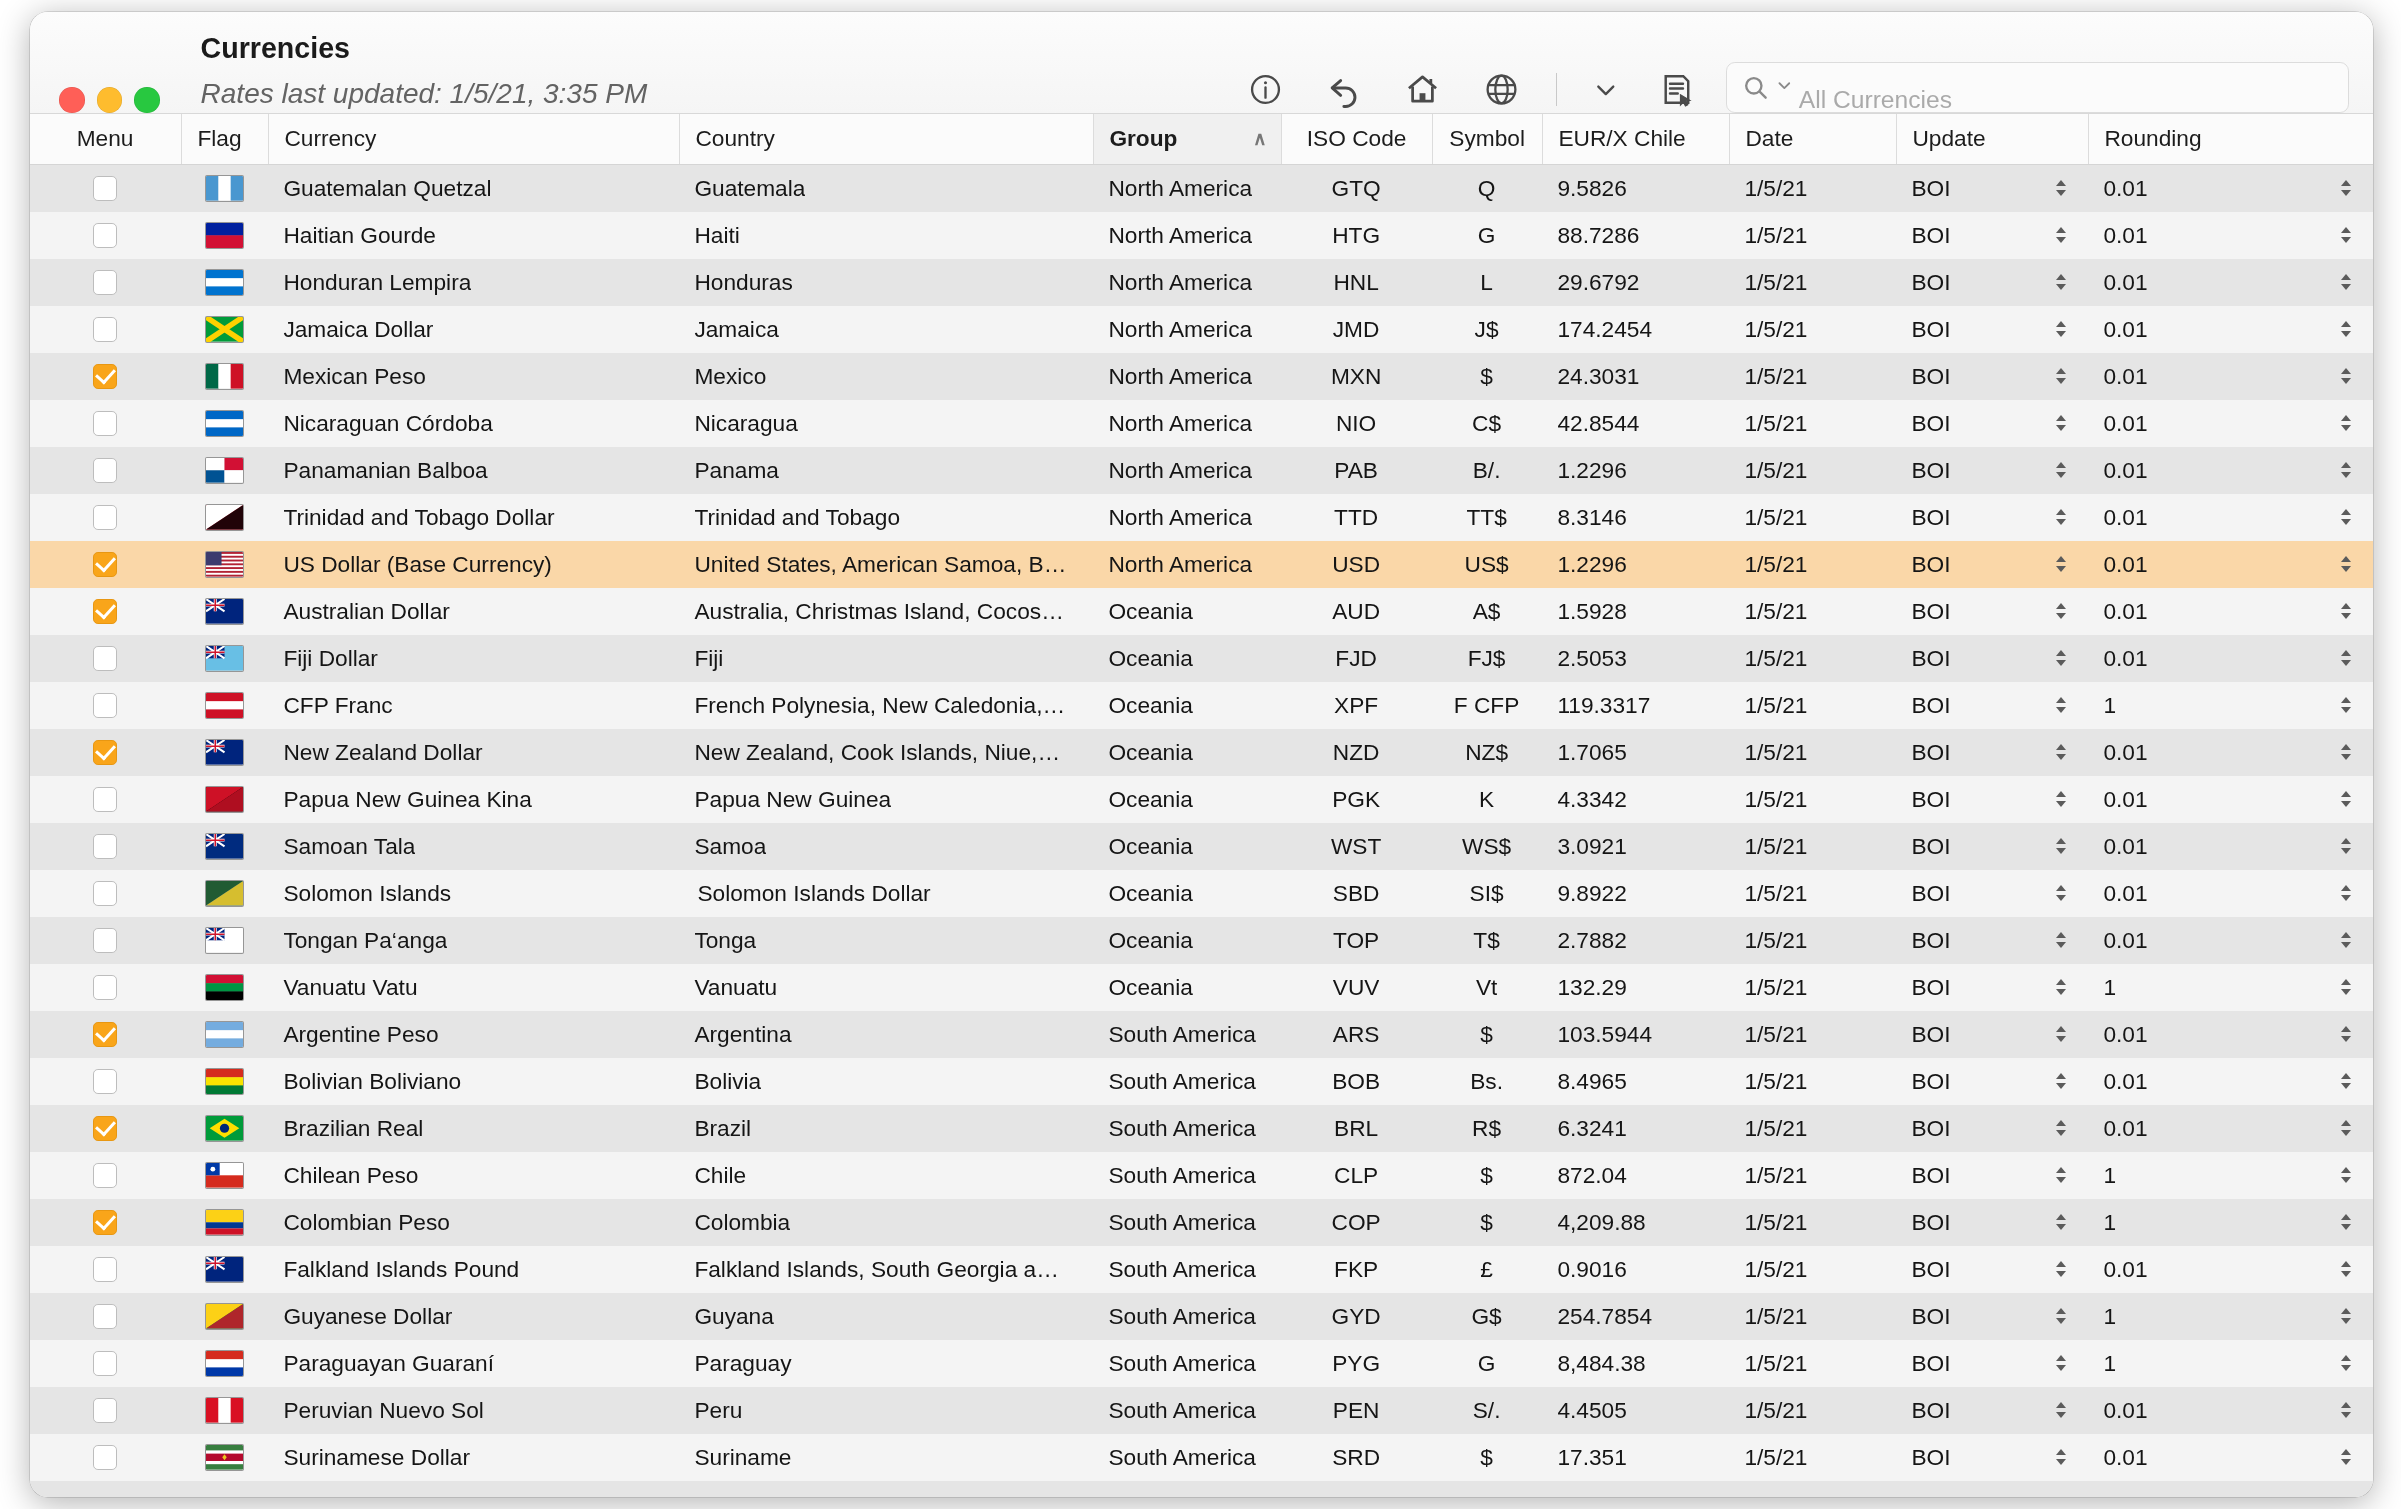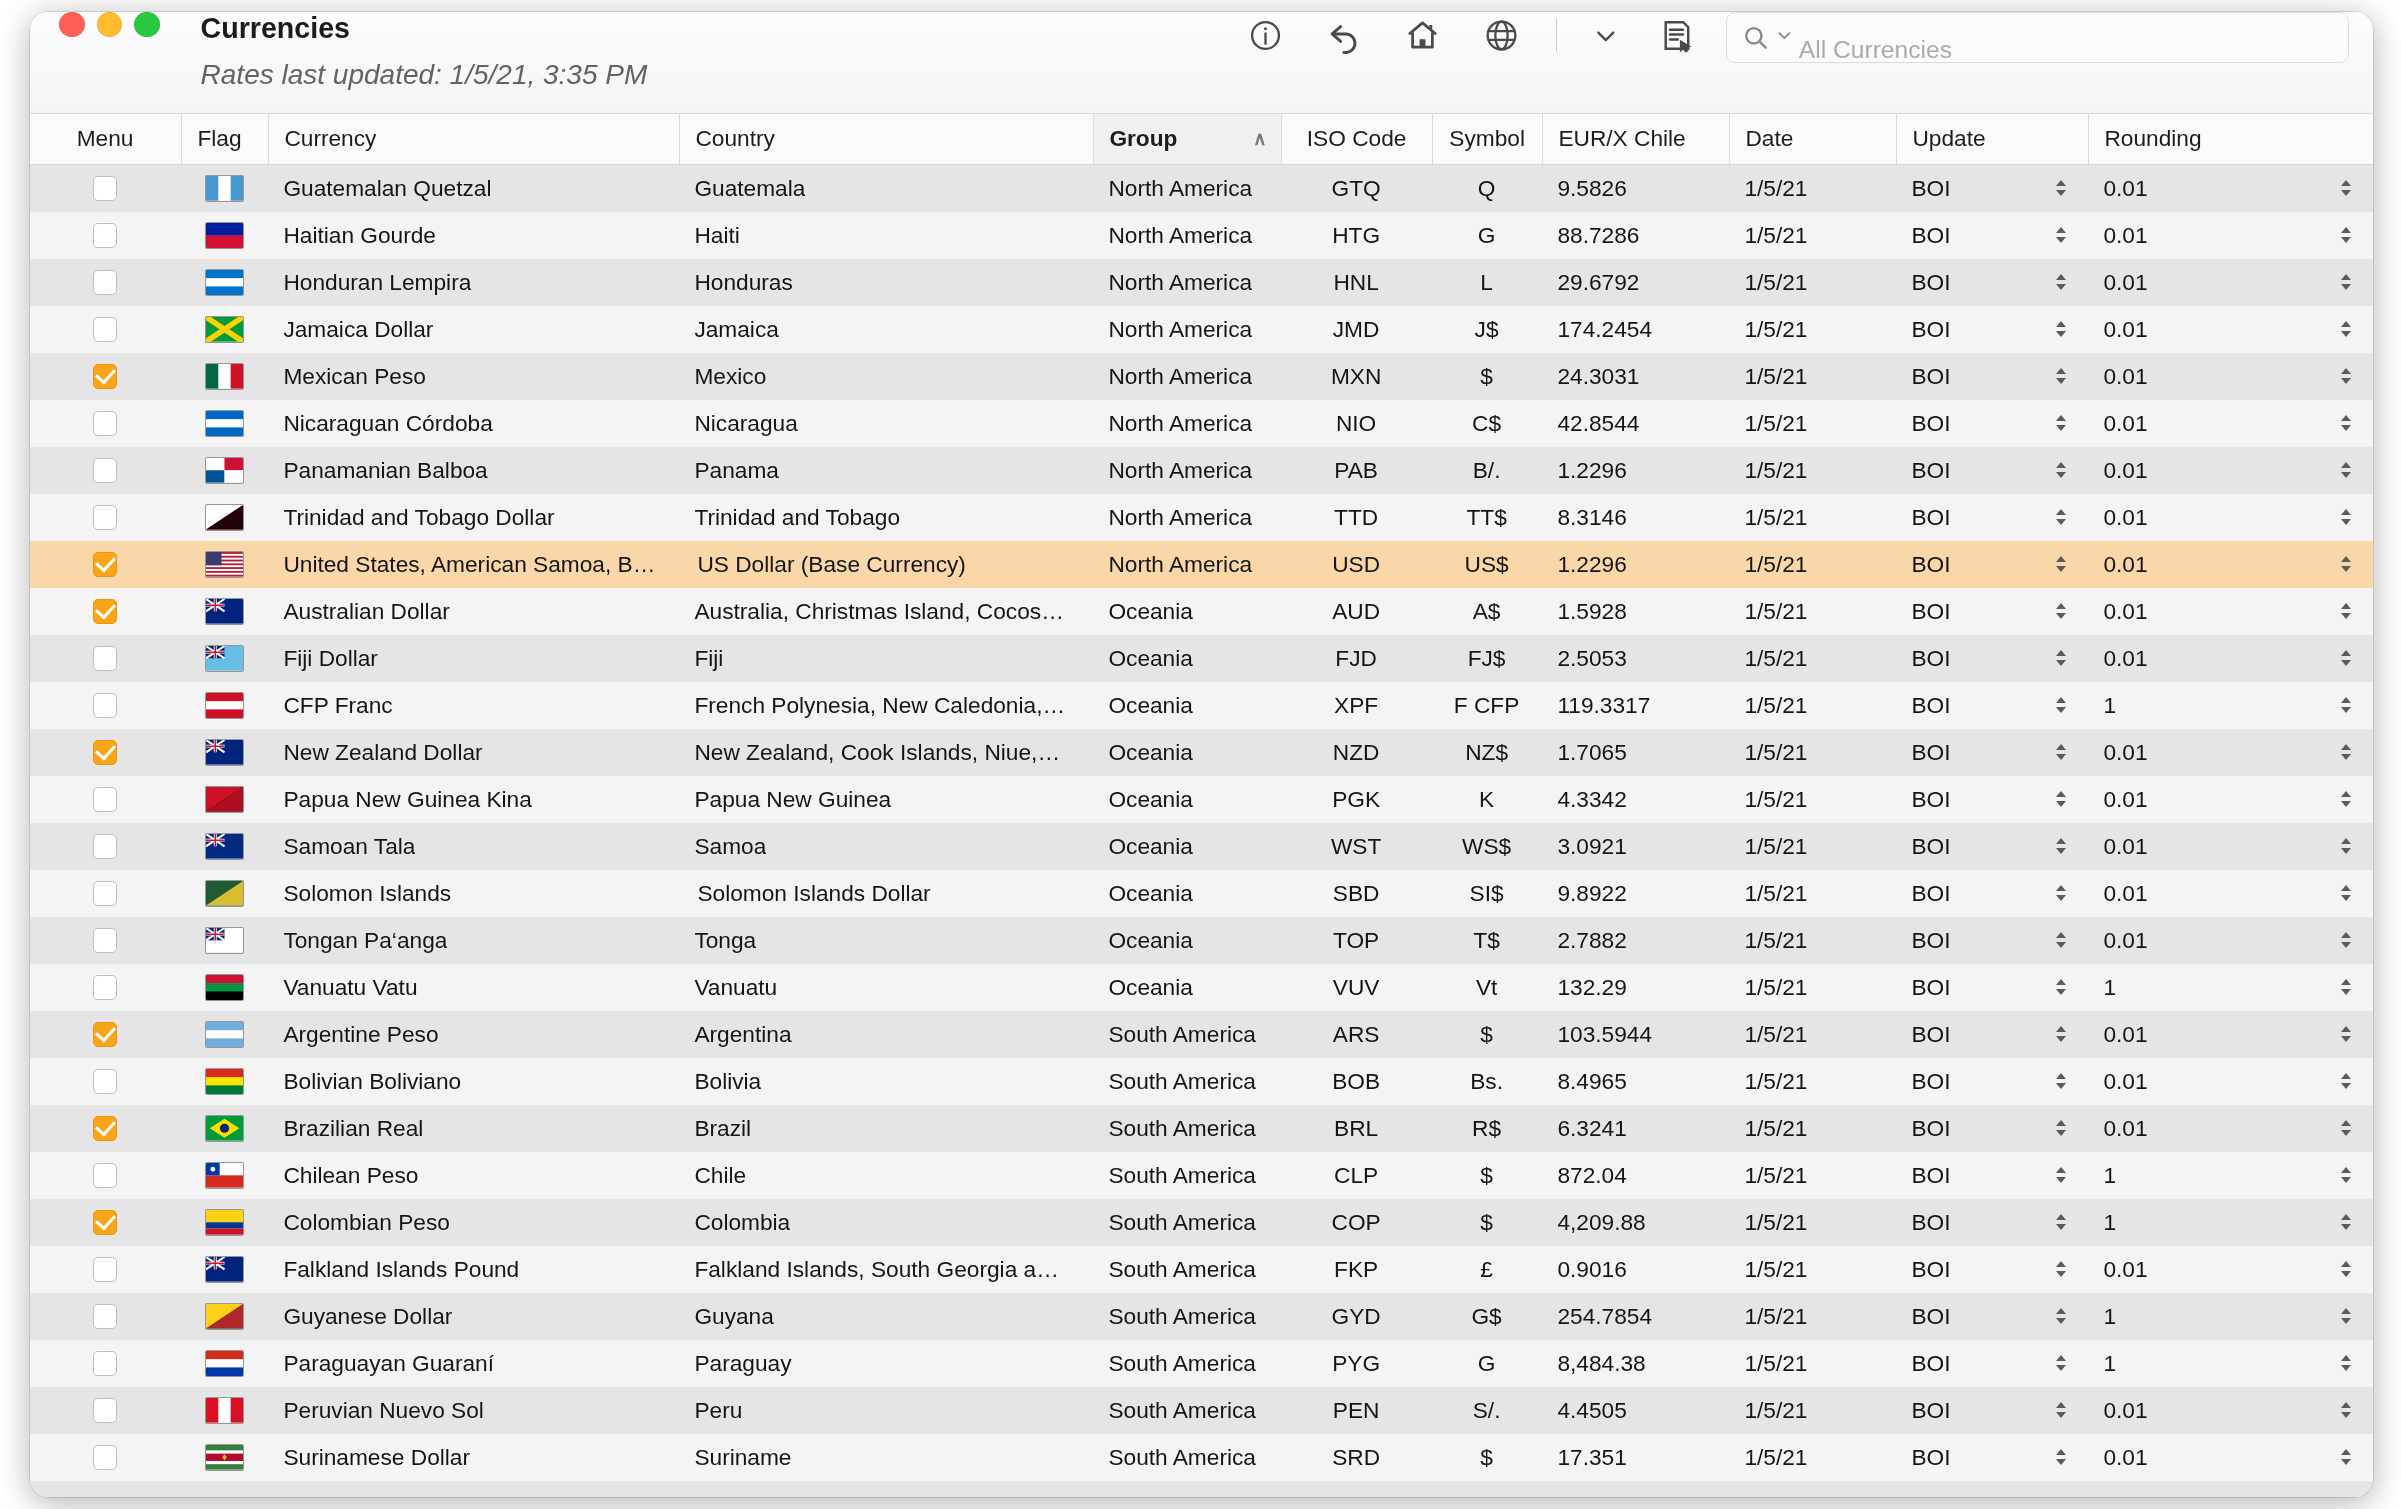--- a/index.html
+++ b/index.html
@@ -18,21 +18,21 @@
     box-shadow: 0 5.9px 33px rgba(0,0,0,0.30), 0 0 0 0.5px rgba(0,0,0,0.22);
     overflow: hidden;
     display: flex; flex-direction: column;
   }
 
   
   .toolbar {
     height: 102px; flex: none;
     background: linear-gradient(#fcfcfc, #f5f5f5);
     border-bottom: 1px solid #d8d8d8;
-    display: flex; align-items: flex-start;
+    display: flex; align-items: flex-end;
     padding: 0 23.6px 0 29.6px;
     position: relative;
   }
   .traffic { display: flex; gap: 11.8px; align-items: center; flex: none; }
   .light { width: 25.6px; height: 25.6px; border-radius: 50%; display: block; }
   .light.red { background: #ff5f57; box-shadow: inset 0 0 0 0.5px rgba(0,0,0,.12); }
   .light.yellow { background: #febc2e; box-shadow: inset 0 0 0 0.5px rgba(0,0,0,.12); }
   .light.green { background: #28c840; box-shadow: inset 0 0 0 0.5px rgba(0,0,0,.12); }
 
   .titleblock { margin-left: 41px; flex: none; }
@@ -664,25 +664,25 @@
               <rect x="0" y="4.153846153846154" width="40" height="2.076923076923077" fill="#b22234"></rect>
               <rect x="0" y="8.307692307692308" width="40" height="2.076923076923077" fill="#b22234"></rect>
               <rect x="0" y="12.461538461538463" width="40" height="2.076923076923077" fill="#b22234"></rect>
               <rect x="0" y="16.615384615384617" width="40" height="2.076923076923077" fill="#b22234"></rect>
               <rect x="0" y="20.76923076923077" width="40" height="2.076923076923077" fill="#b22234"></rect>
               <rect x="0" y="24.923076923076927" width="40" height="2.076923076923077" fill="#b22234"></rect>
               <rect x="0" y="0" width="16.8" height="14.580000000000002" fill="#3c3b6e"></rect>
             </svg>
           </span>
     </div>
+    <div class="cell" style="width:411px">
+      <span class="txt">US Dollar (Base Currency)</span>
+    </div>
     <div class="cell" style="width:414px">
       <span class="txt">United States, American Samoa, B…</span>
-    </div>
-    <div class="cell" style="width:411px">
-      <span class="txt">US Dollar (Base Currency)</span>
     </div>
     <div class="cell" style="width:188px">
       <span class="txt">North America</span>
     </div>
     <div class="cell center" style="width:151px">
       <span class="txt">USD</span>
     </div>
     <div class="cell center" style="width:110px">
       <span class="txt">US$</span>
     </div>

